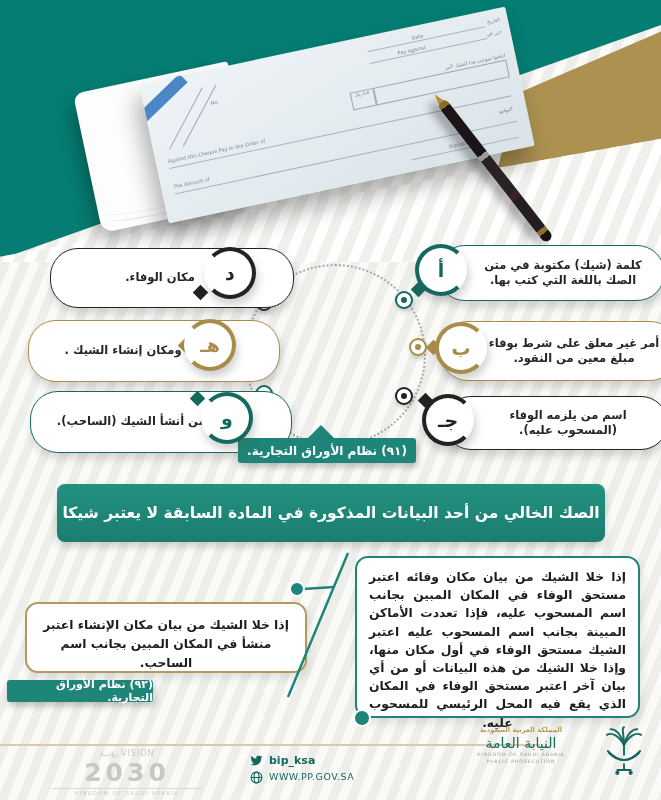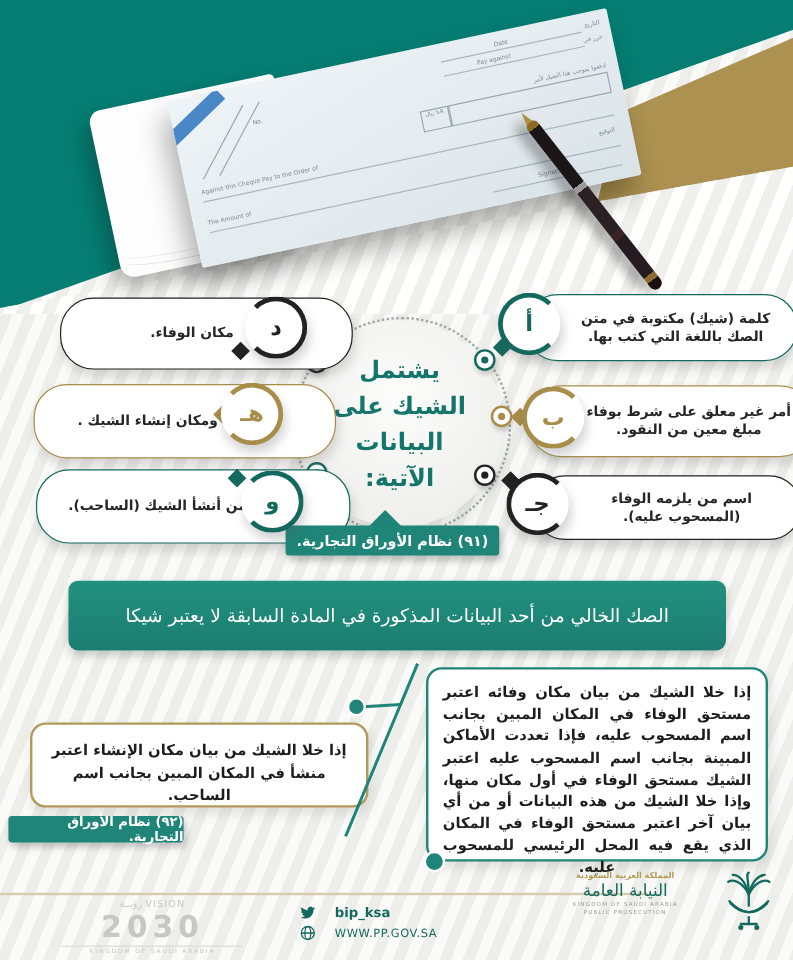--- a/index.html
+++ b/index.html
@@ -81,38 +81,38 @@
   .item-w .tail{right:-2px;top:1px;}
   .badge91-tri{position:absolute;left:306px;top:425px;width:0;height:0;
         border-left:15px solid transparent;border-right:15px solid transparent;border-bottom:15px solid #1e8578;}
   .badge{position:absolute;background:#1e8578;color:#fff;font-weight:bold;border-radius:3px;
         display:flex;align-items:center;justify-content:center;box-shadow:2px 4px 6px rgba(0,0,0,.22);}
   .badge91{left:238px;top:438px;width:178px;height:25px;font-size:12px;}
   .badge92{left:7px;top:680px;width:146px;height:22px;font-size:11px;}
   
   .banner{position:absolute;left:57px;top:484px;width:548px;height:58px;border-radius:8px;
         background:linear-gradient(180deg,#23917f,#1b7d70);box-shadow:0 4px 8px rgba(0,0,0,.18);
-        color:#fff;font-weight:normal;font-size:15.5px;line-height:1.6;text-align:center;
+        color:#fff;font-weight:bold;font-size:15.5px;line-height:1.6;text-align:center;
         display:flex;flex-direction:column;justify-content:center;}
   .case-box{position:absolute;background:#fff;border-radius:13px;font-weight:bold;color:#1d1d1d;
         box-shadow:2px 5px 9px rgba(100,100,100,.16);}
   .case-right{left:355px;top:556px;width:285px;height:162px;border:2px solid #1e8578;
         box-sizing:border-box;font-size:12.3px;line-height:1.48;padding:10px 12px;
         text-align:justify;text-align-last:center;}
   .case-left{left:25px;top:602px;width:282px;height:71px;border:2px solid #b29a5c;
         box-sizing:border-box;font-size:12.3px;line-height:1.55;padding:12px 10px;text-align:center;}
   .connectors{position:absolute;left:0;top:0;pointer-events:none;}
   
   .hr-line{position:absolute;left:0;top:744px;width:540px;height:2px;background:#d9cbaa;}
   .vision{position:absolute;left:52px;top:750px;width:150px;color:#c7c7c4;text-align:center;line-height:1;}
   .vision-top{font-size:8px;letter-spacing:1px;font-weight:normal;}
   .vision-num{font-size:25px;font-weight:bold;letter-spacing:4px;margin-top:2px;}
   .vision-sub{font-size:5px;letter-spacing:1.5px;margin-top:3px;border-top:1px solid #d9d9d6;padding-top:2px;}
   .social{position:absolute;left:250px;top:754px;}
-  .social-row{display:flex;align-items:flex-end;gap:16px;margin-bottom:4px;}
+  .social-row{display:flex;align-items:flex-start;gap:6px;margin-bottom:4px;}
   .handle{font-size:11px;font-weight:bold;color:#14695f;}
   .site{font-size:9.5px;font-weight:normal;letter-spacing:.5px;color:#14695f;}
   .org{position:absolute;right:18px;top:726px;width:200px;direction:rtl;text-align:right;}
   .org-flex{display:flex;flex-direction:row;align-items:flex-start;gap:6px;}
   .org-texts{text-align:center;flex:1;}
   .org-kingdom{font-size:6.8px;color:#b59a55;font-weight:bold;}
   .org-name{font-size:14px;color:#14695f;font-weight:normal;margin:1px 0;}
   .org-en{font-size:4.6px;color:#9a9a98;letter-spacing:1px;line-height:1.5;}
   .org-dept{font-size:9.5px;color:#14695f;font-weight:bold;margin-top:4px;text-align:center;}
   .rtl{direction:rtl;}
@@ -148,23 +148,20 @@
       <span class="cq-row rtl" style="right:14px;top:98px;">التوقيع</span>
       <span class="cq-row" style="right:60px;top:122px;">Signature</span>
       <div class="cq-line" style="right:14px;top:130px;width:110px;"></div>
     </div>
     <div class="pen">
       <span class="pen-nib"></span>
     </div>
   </div>
 
   <div class="dotted-ring"></div>
-  <div class="center-circle">
-    <div class="center-text rtl">يشتمل الشيك على البيانات الآتية:</div>
-  </div>
 
   <span class="ring teal ring-a"></span>
   <span class="ring gold ring-b"></span>
   <span class="ring dark ring-c"></span>
   <span class="ring dark ring-d"></span>
   <span class="ring gold ring-h"></span>
   <span class="ring teal ring-w"></span>
 
   <div class="item item-a">
     <div class="pill teal-c rtl" style="color:#262626;">كلمة (شيك) مكتوبة في متن الصك باللغة التي كتب بها.</div>

